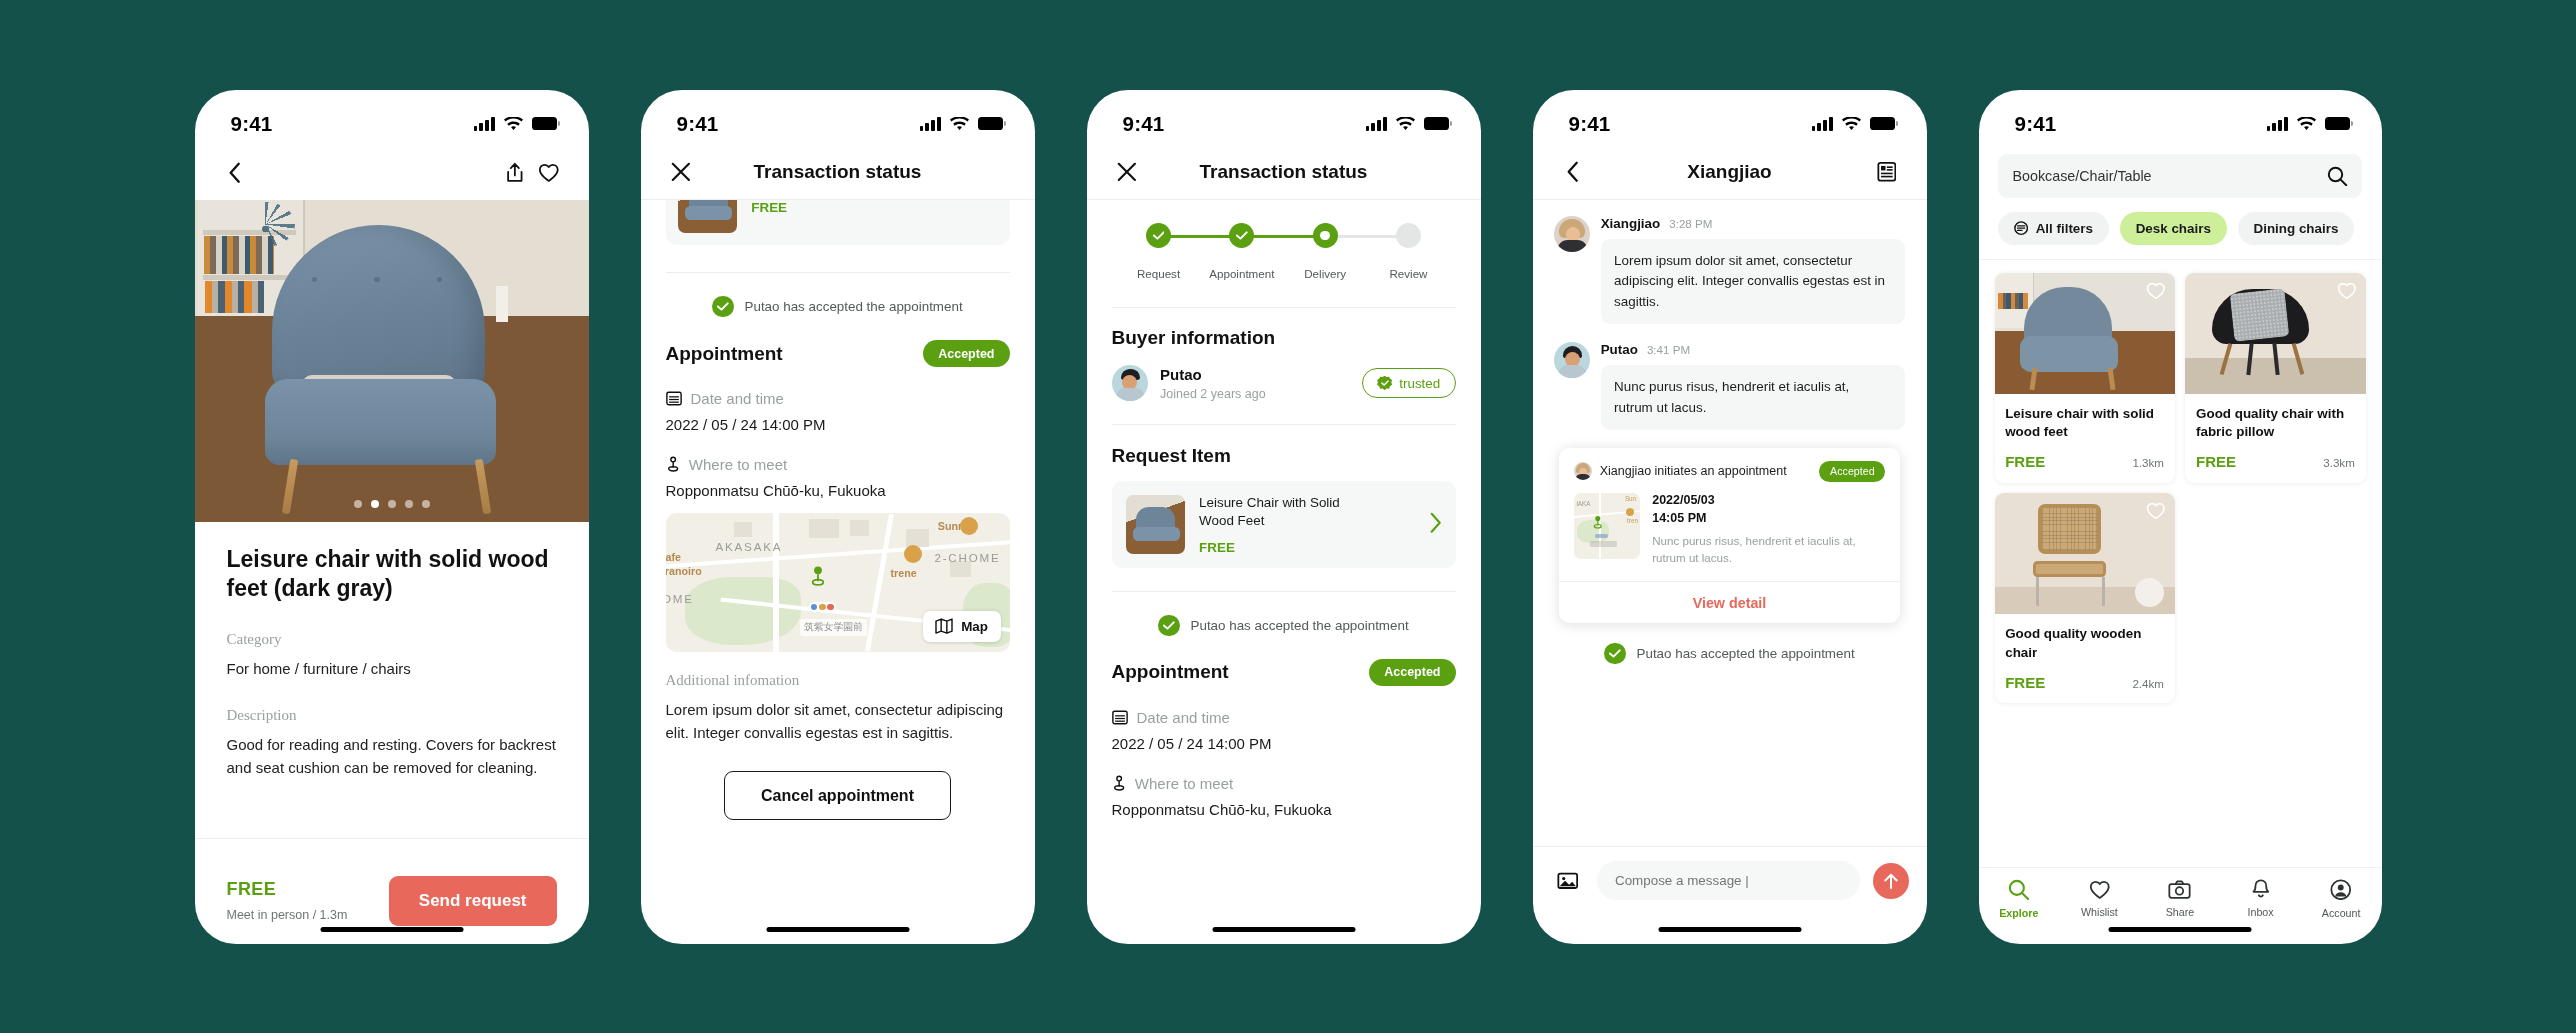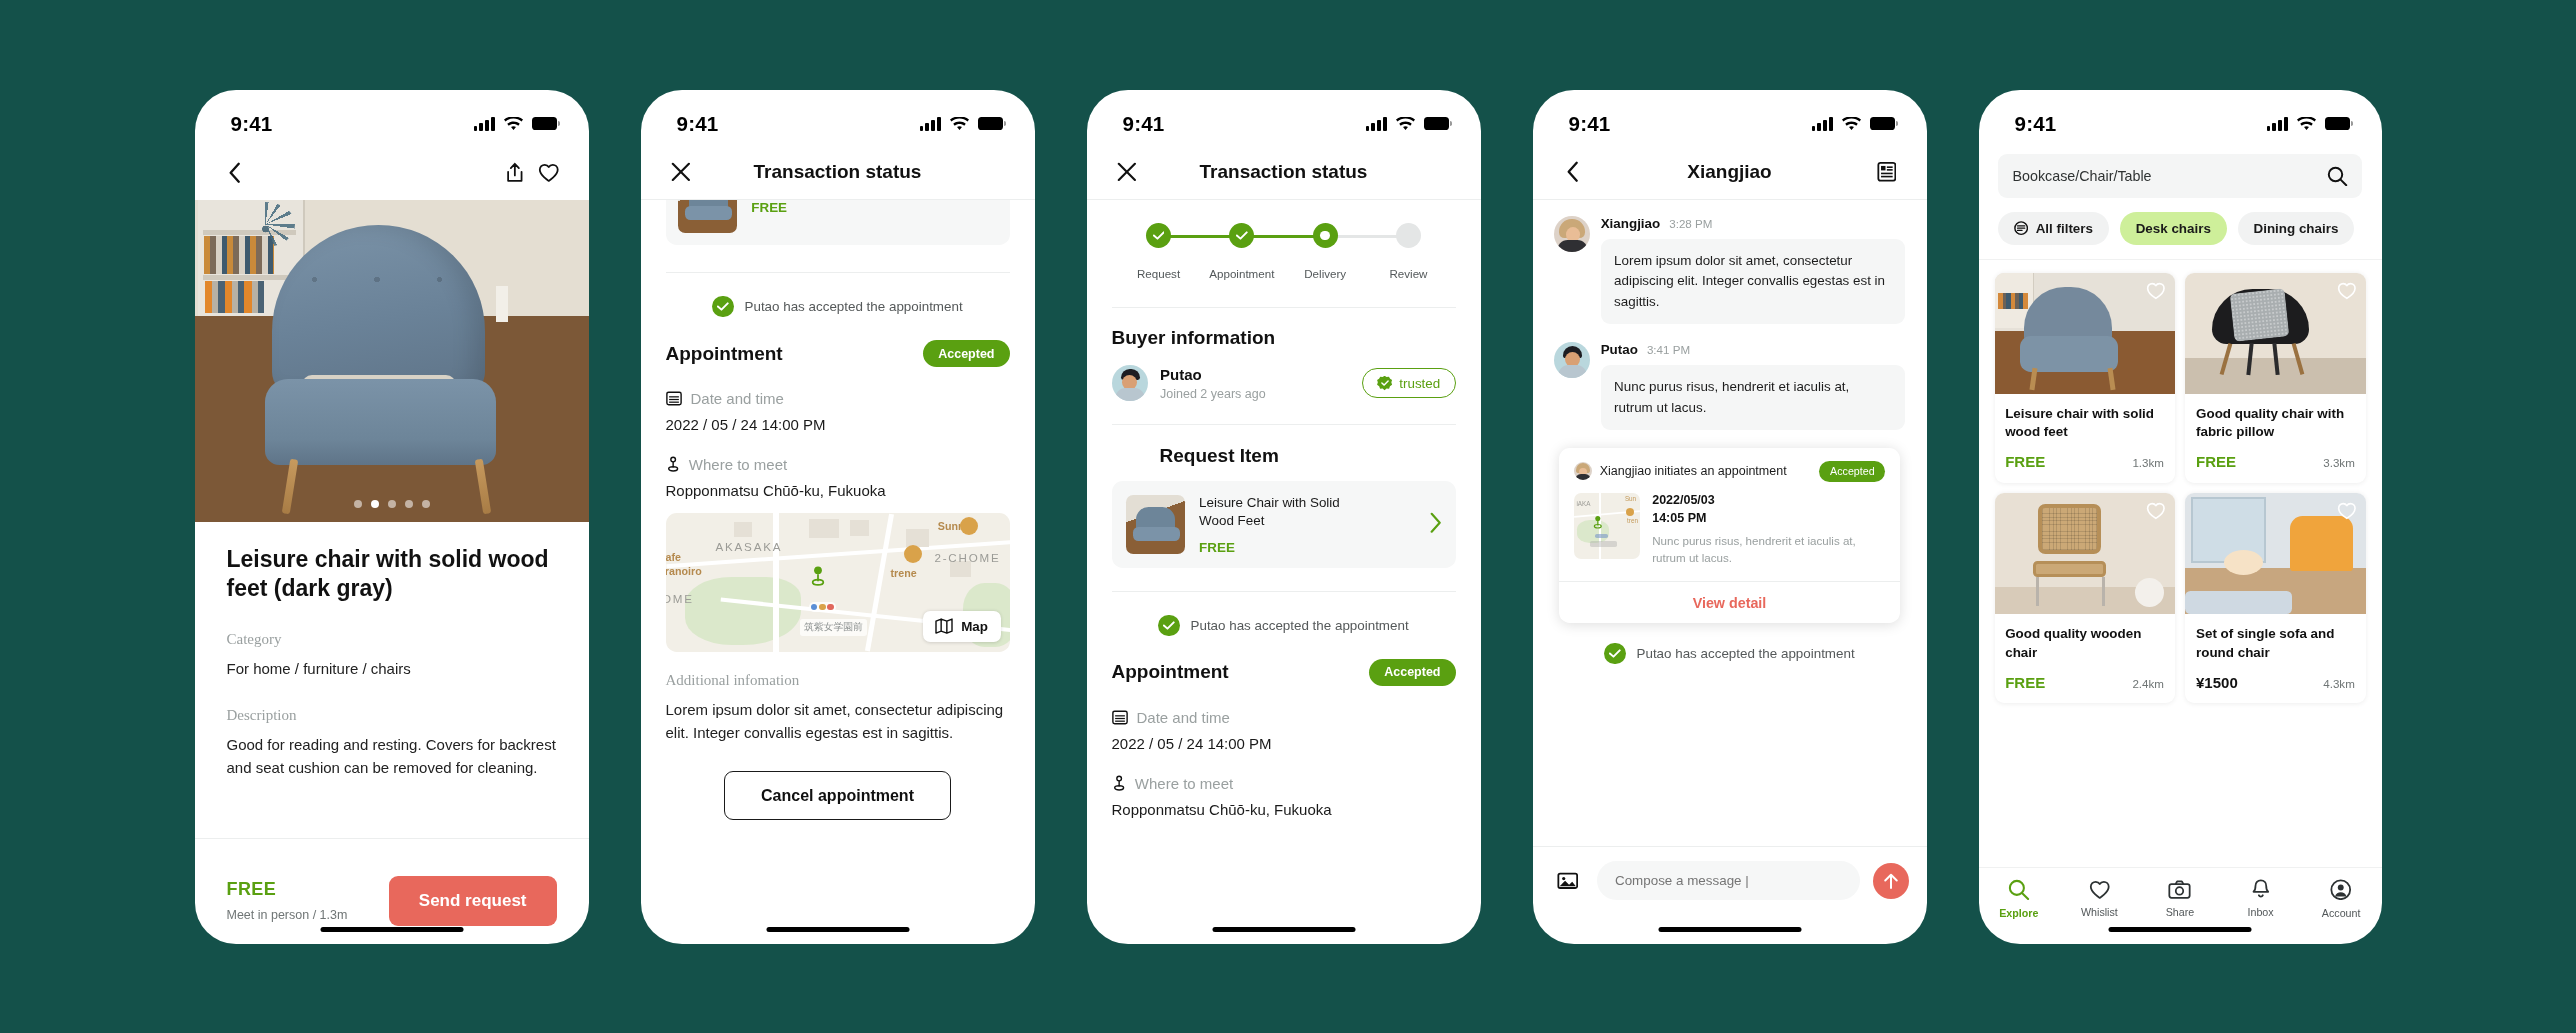--- a/index.html
+++ b/index.html
@@ -716,21 +716,21 @@
               <svg width="8" height="6.3" viewBox="0 0 9 7">
                   <path d="M1 3.4l2.6 2.3L8 1" stroke="#fff" stroke-width="1.6" fill="none" stroke-linecap="round" stroke-linejoin="round"></path>
                 </svg>
             </span>
             <span>trusted</span>
           </div>
         </div>
 
         <div class="divider" style="margin-top:23px;"></div>
 
-        <div class="section-title" style="margin-top:16px;margin-left:48px;">Request Item</div>
+        <div class="section-title" style="margin-top:16px;">Request Item</div>
         <div class="req-card">
           <div class="item-thumb">
               <div class="tb-chair"></div>
               <div class="tb-seat"></div>
             </div>
           <div>
             <div class="item-name" style="max-width:179px;">Leisure Chair with Solid Wood Feet</div>
             <div class="item-price">FREE</div>
           </div>
           <span class="chev-right">
@@ -1023,40 +1023,20 @@
           </div>
           <div class="card-body">
             <div class="card-title">Good quality wooden chair</div>
             <div class="card-meta">
               <span class="card-price">FREE</span>
               <span class="card-dist">2.4km</span>
             </div>
           </div>
         </div>
 
-        <div class="card">
-          <div class="card-img ph-orange">
-            <div class="win"></div>
-              <div class="rug"></div>
-              <div class="sofa"></div>
-              <div class="ott"></div>
-            <span class="heart-btn">
-              <svg width="19.7" height="18" viewBox="0 0 24 22">
-                  <path d="M12 20S2 13.8 2 7.6C2 4.4 4.5 2 7.5 2c1.9 0 3.6 1 4.5 2.5C12.9 3 14.6 2 16.5 2 19.5 2 22 4.4 22 7.6 22 13.8 12 20 12 20z" stroke="#fff" stroke-width="2" fill="none" stroke-linejoin="round"></path>
-                </svg>
-            </span>
-          </div>
-          <div class="card-body">
-            <div class="card-title">Set of single sofa and round chair</div>
-            <div class="card-meta">
-              <span class="card-price yen">¥1500</span>
-              <span class="card-dist">4.3km</span>
-            </div>
-          </div>
-        </div>
       </div>
 
       <div class="tabbar">
         <div class="tab on">
           <svg width="21.5" height="21.5" viewBox="0 0 23 23">
               <circle cx="9.5" cy="9.5" r="7.5" stroke="#5aa011" stroke-width="2.2" fill="none"></circle>
               <path d="M15.2 15.2L21.5 21.5" stroke="#5aa011" stroke-width="2.2" stroke-linecap="round"></path>
             </svg>
           <span class="tl">Explore</span>
         </div>

